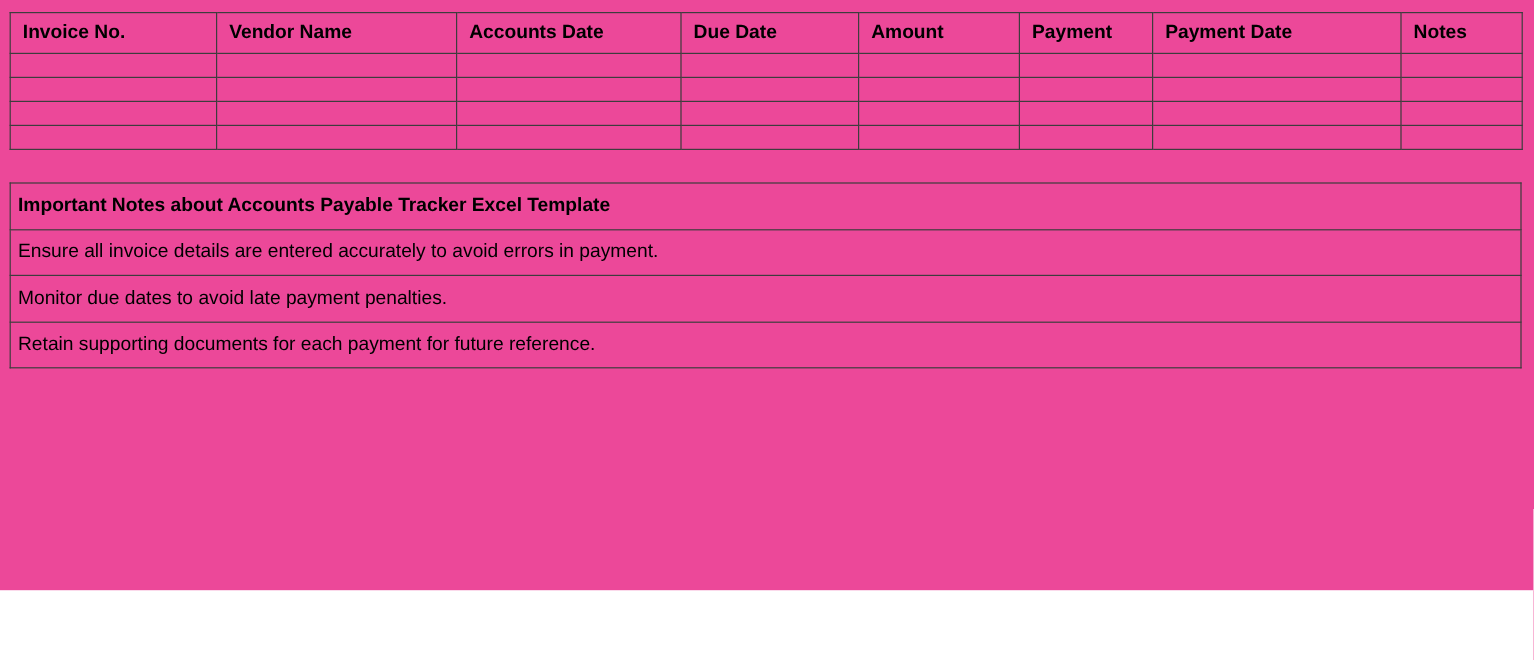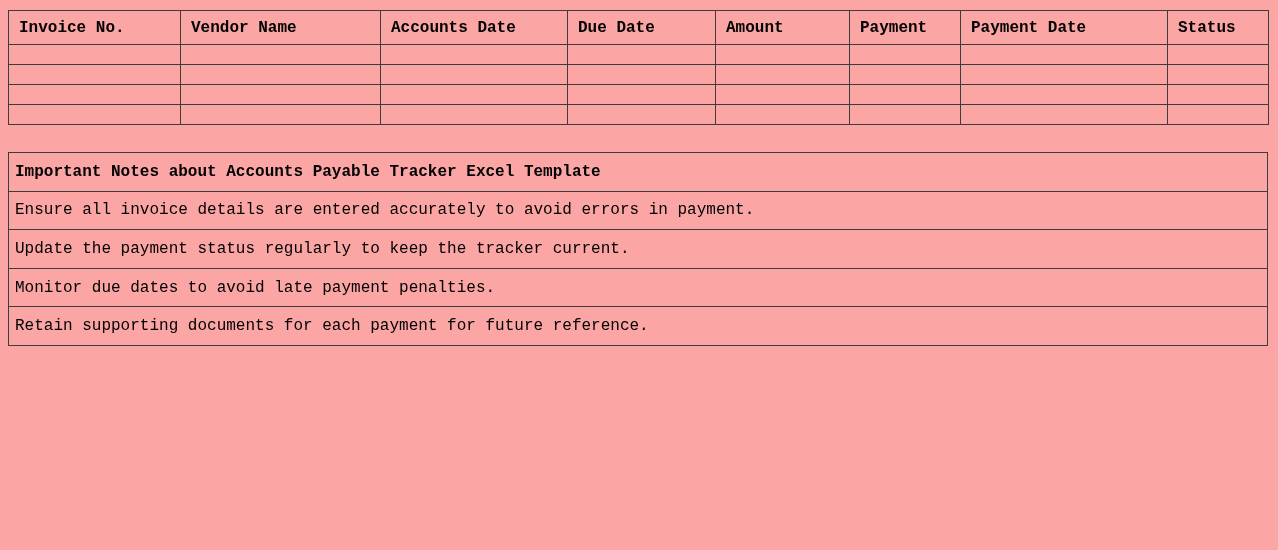--- a/index.html
+++ b/index.html
@@ -3,23 +3,23 @@
 <meta charset="utf-8">
 <style>
   html, body {
     margin: 0;
     padding: 0;
     background: #ffffff;
   }
   .page {
     position: relative;
     width: 1278px;
-    height: 550px;
-    background: #fca5a5;
-    font-family: Liberation Mono, monospace;
+    height: 492px;
+    background: #ec4899;
+    font-family: Liberation Sans, sans-serif;
     color: #000000;
     overflow: hidden;
   }
   table {
     border-collapse: collapse;
     table-layout: fixed;
     width: 1260px;
   }
   th, td {
     border: 1px solid #3d3d3d;
@@ -77,21 +77,21 @@
     </colgroup>
     <thead>
       <tr>
         <th>Invoice No.</th>
         <th>Vendor Name</th>
         <th>Accounts Date</th>
         <th>Due Date</th>
         <th>Amount</th>
         <th>Payment</th>
         <th>Payment Date</th>
-        <th>Status</th>
+        <th>Notes</th>
       </tr>
     </thead>
     <tbody>
         <tr>
           <td></td>
           <td></td>
           <td></td>
           <td></td>
           <td></td>
           <td></td>
@@ -133,23 +133,20 @@
 
   <table class="notes-table">
     <tbody>
       <tr>
         <td class="notes-header">Important Notes about Accounts Payable Tracker Excel Template</td>
       </tr>
       <tr>
         <td>Ensure all invoice details are entered accurately to avoid errors in payment.</td>
       </tr>
       <tr>
-        <td>Update the payment status regularly to keep the tracker current.</td>
-      </tr>
-      <tr>
         <td>Monitor due dates to avoid late payment penalties.</td>
       </tr>
       <tr>
         <td>Retain supporting documents for each payment for future reference.</td>
       </tr>
     </tbody>
   </table>
 
 </div>
 

